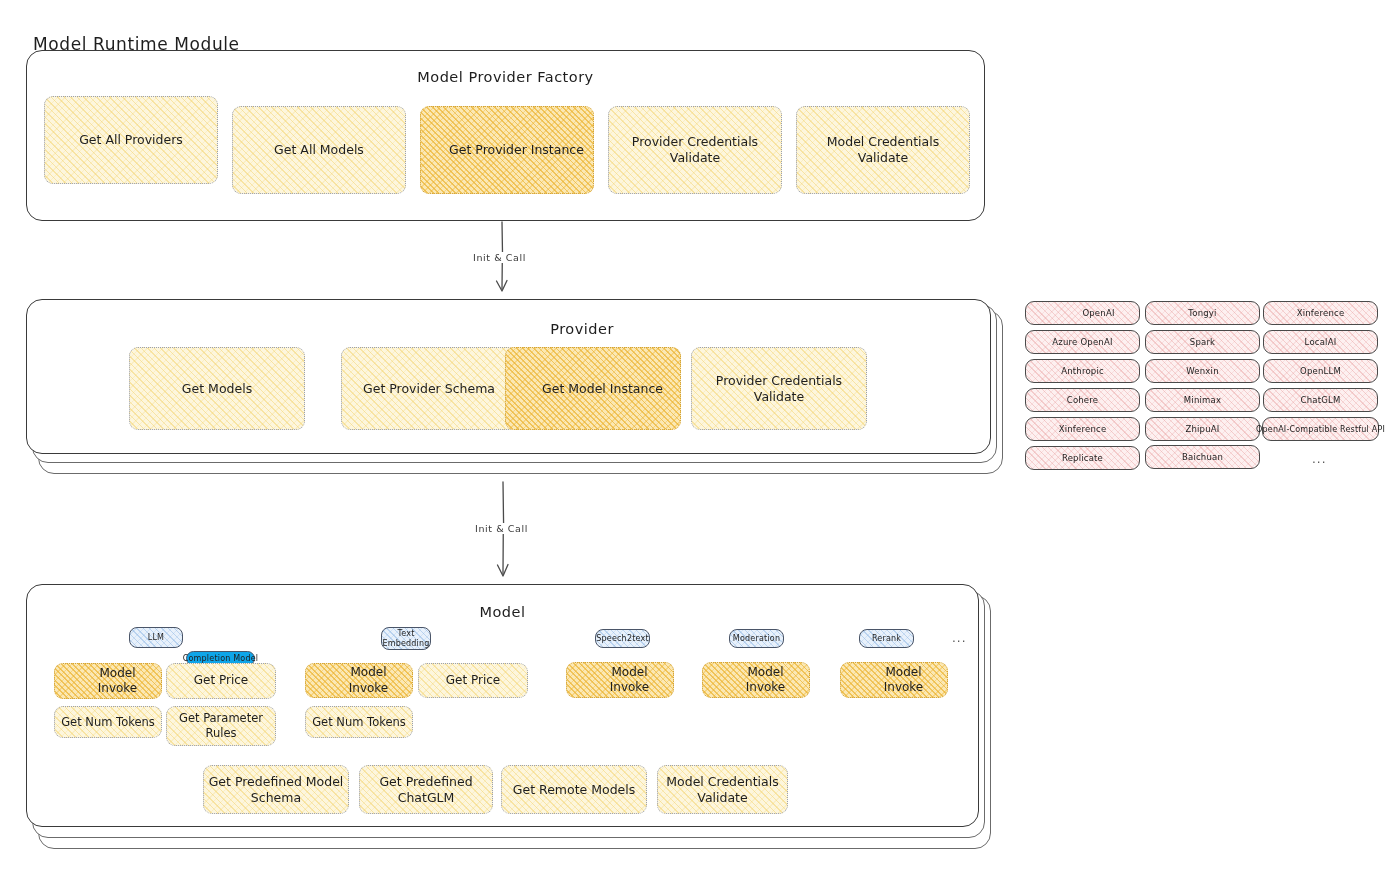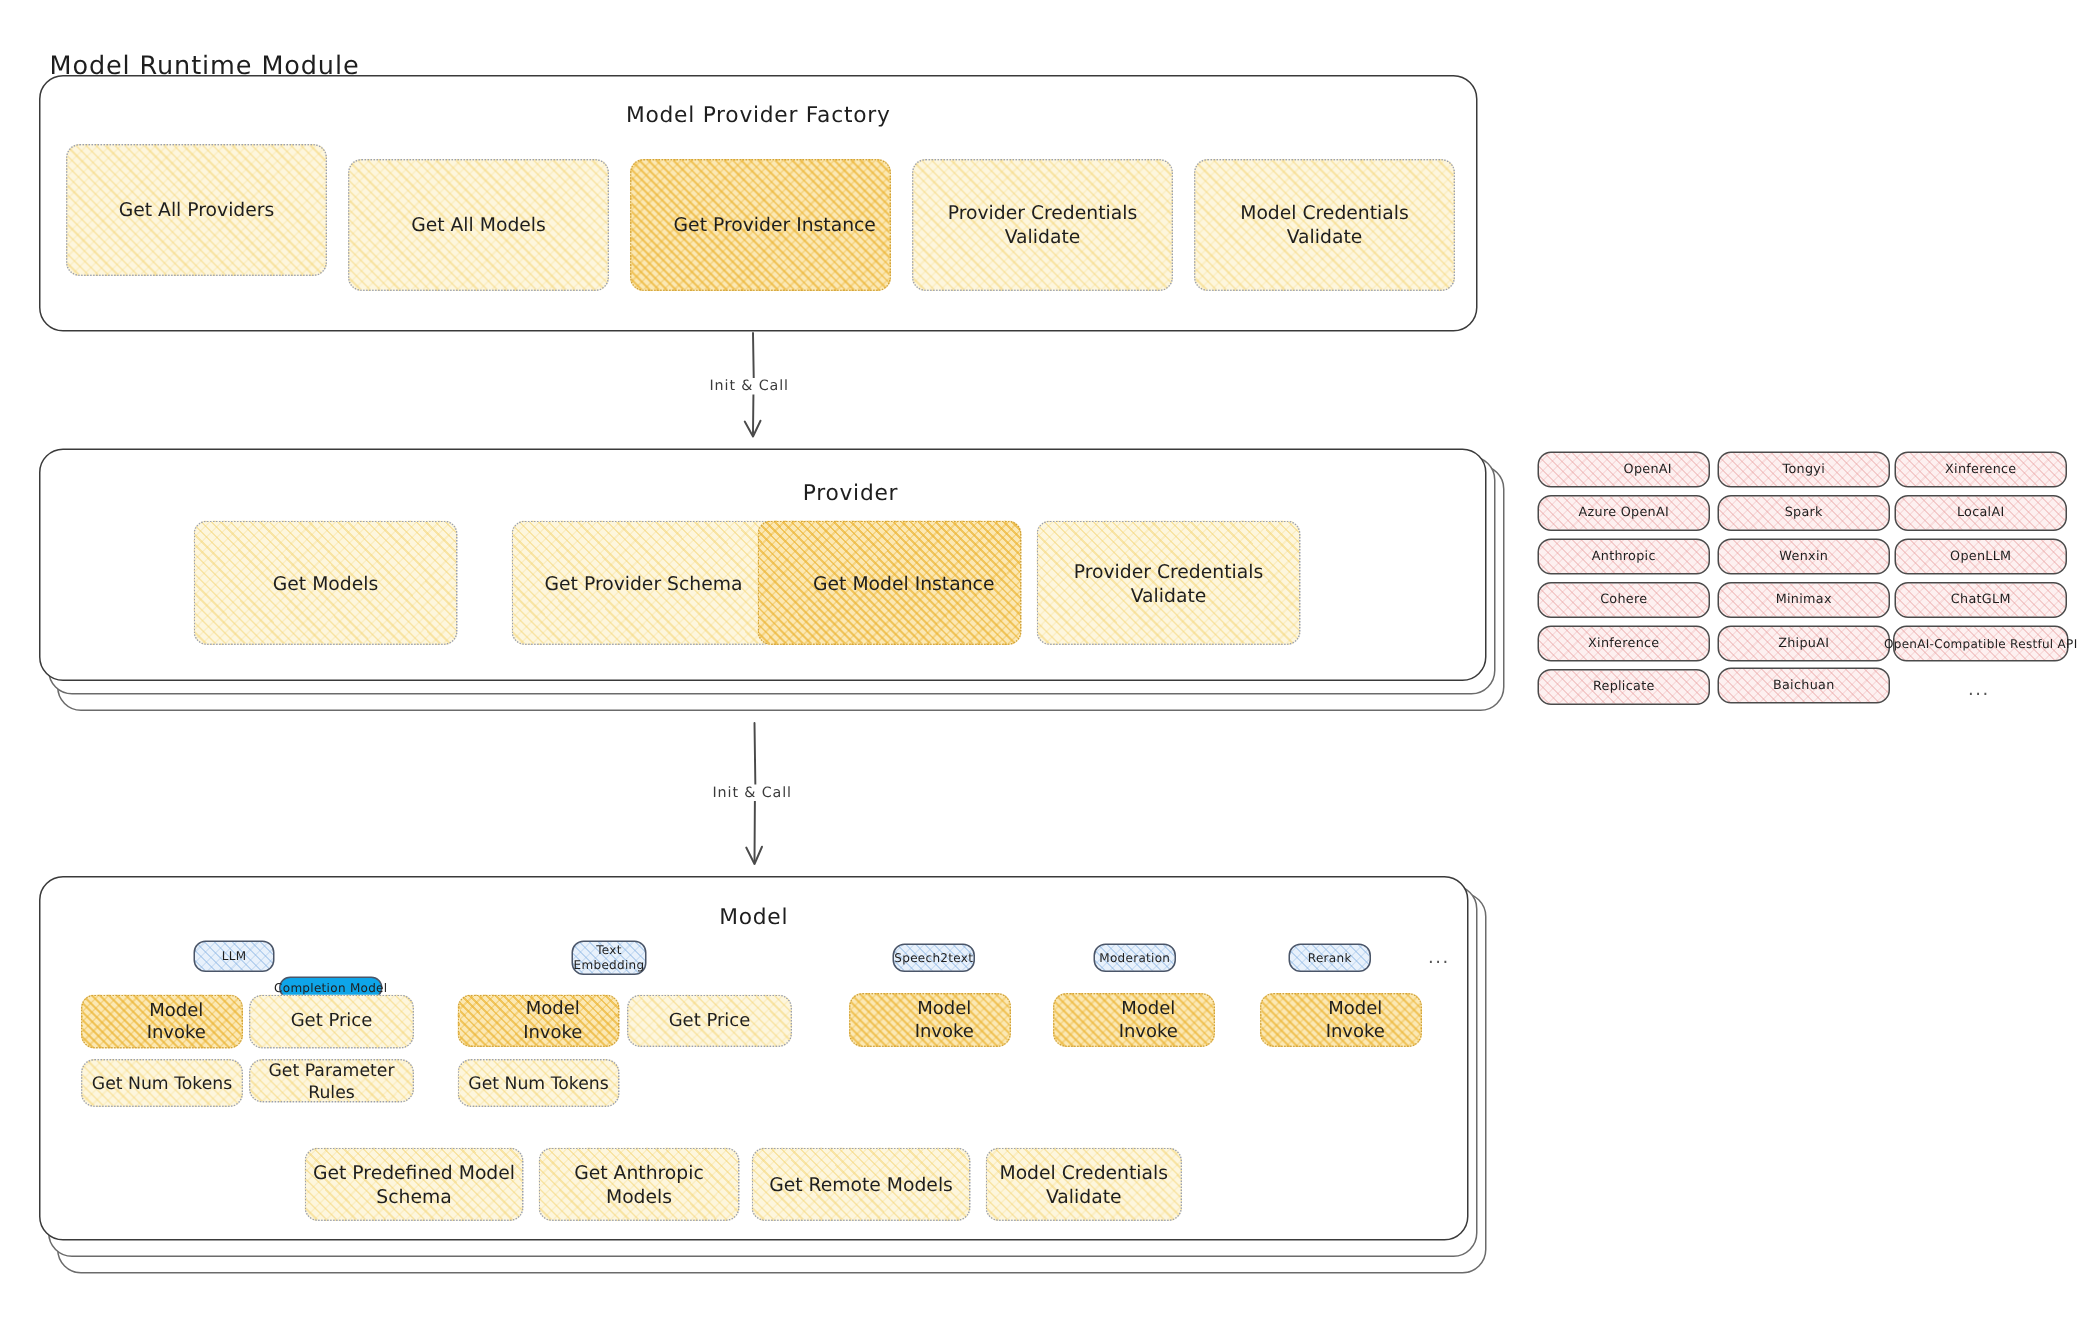--- a/index.html
+++ b/index.html
@@ -172,21 +172,21 @@
   <svg width="44" height="75" viewBox="0 0 44 75">
     <path d="M22 1 L22.6 38 M22.3 40 L22 68" stroke="#4a4a4a" stroke-width="1.3" fill="none" stroke-linecap="round"></path>
     <path d="M16.5 60 L22 70 L27 59.5" stroke="#4a4a4a" stroke-width="1.3" fill="none" stroke-linecap="round" stroke-linejoin="round"></path>
   </svg>
 </div>
 <div class="arrow-label" style="left:470px; top:252px;">Init &amp; Call</div>
 
 <div class="stack-layer" style="left:38px; top:310px; width:965px; height:164px;"></div>
 <div class="stack-layer" style="left:32px; top:304px; width:965px; height:159px;"></div>
 <div class="container" style="left:26px; top:299px; width:965px; height:155px;"></div>
-<div class="container-title" style="left:13px; top:321px; width:1108px;">Provider</div>
+<div class="container-title" style="left:28px; top:321px; width:1108px;">Provider</div>
 
 <div class="mbox" style="left:129px; top:347px; width:176px; height:83px; font-size:12.5px;">Get Models</div>
 <div class="mbox" style="left:317px; top:347px; width:176px; height:83px; font-size:12.5px;margin-left:24px;">Get Provider Schema</div>
 <div class="mbox hl" style="left:505px; top:347px; width:176px; height:83px; font-size:12.5px;">Get Model Instance</div>
 <div class="mbox" style="left:691px; top:347px; width:176px; height:83px; font-size:12.5px;">Provider Credentials Validate</div>
 
 <div class="pchip" style="left:1025px; top:301px; width:115px; height:24px;padding-left:32px;">OpenAI</div>
 <div class="pchip" style="left:1025px; top:330px; width:115px; height:24px;">Azure OpenAI</div>
 <div class="pchip" style="left:1025px; top:359px; width:115px; height:24px;">Anthropic</div>
 <div class="pchip" style="left:1025px; top:388px; width:115px; height:24px;">Cohere</div>
@@ -220,35 +220,35 @@
 <div class="container" style="left:26px; top:584px; width:953px; height:243px;"></div>
 <div class="container-title" style="left:26px; top:604px; width:953px;">Model</div>
 
 <div class="tag-blue" style="left:129px; top:627px; width:54px; height:21px;">LLM</div>
 <div class="tag-white" style="left:186px; top:623px; width:69px; height:15px;">Completion Model</div>
 <div class="tag-white" style="left:186px; top:639px; width:69px; height:15px;">Chat Model</div>
 
 <div class="mbox hl" style="left:54px; top:663px; width:108px; height:36px; font-size:12px;">Model Invoke</div>
 <div class="mbox" style="left:166px; top:663px; width:110px; height:36px; font-size:12px;">Get Price</div>
 <div class="mbox" style="left:54px; top:706px; width:108px; height:32px; font-size:11.5px;">Get Num Tokens</div>
-<div class="mbox" style="left:166px; top:706px; width:110px; height:29px; font-size:11.5px;">Get Parameter Rules</div>
+<div class="mbox" style="left:166px; top:706px; width:110px; height:40px; font-size:11.5px;">Get Parameter Rules</div>
 
 <div class="tag-blue" style="left:381px; top:627px; width:50px; height:23px;">Text Embedding</div>
 
 <div class="mbox hl" style="left:305px; top:663px; width:108px; height:35px; font-size:12px;">Model Invoke</div>
 <div class="mbox" style="left:418px; top:663px; width:110px; height:35px; font-size:12px;">Get Price</div>
 <div class="mbox" style="left:305px; top:706px; width:108px; height:32px; font-size:11.5px;">Get Num Tokens</div>
 
 <div class="tag-blue" style="left:595px; top:629px; width:55px; height:19px;">Speech2text</div>
 <div class="mbox hl" style="left:566px; top:662px; width:108px; height:36px; font-size:12px;">Model Invoke</div>
 
 <div class="tag-blue" style="left:729px; top:629px; width:55px; height:19px;">Moderation</div>
 <div class="mbox hl" style="left:702px; top:662px; width:108px; height:36px; font-size:12px;">Model Invoke</div>
 
 <div class="tag-blue" style="left:859px; top:629px; width:55px; height:19px;">Rerank</div>
 <div class="mbox hl" style="left:840px; top:662px; width:108px; height:36px; font-size:12px;">Model Invoke</div>
 
 <div class="ellipsis-dots" style="left:952px; top:631px;">...</div>
 
 <div class="mbox" style="left:203px; top:765px; width:146px; height:49px; font-size:12.5px;">Get Predefined Model Schema</div>
-<div class="mbox" style="left:359px; top:765px; width:134px; height:49px; font-size:12.5px;">Get Anthropic Models</div>
+<div class="mbox" style="left:359px; top:765px; width:134px; height:49px; font-size:12.5px;">Get Predefined ChatGLM</div>
 <div class="mbox" style="left:501px; top:765px; width:146px; height:49px; font-size:12.5px;">Get Remote Models</div>
 <div class="mbox" style="left:657px; top:765px; width:131px; height:49px; font-size:12.5px;">Model Credentials Validate</div>
 
 </body></html>

